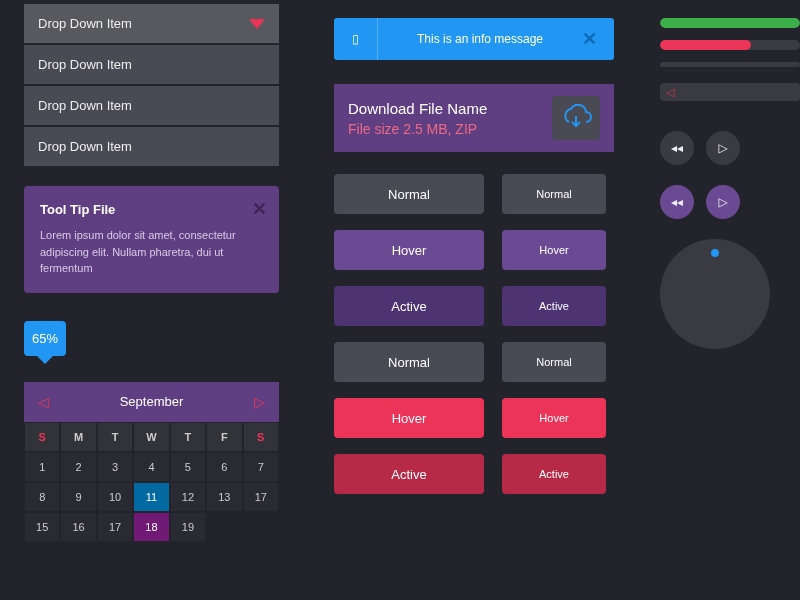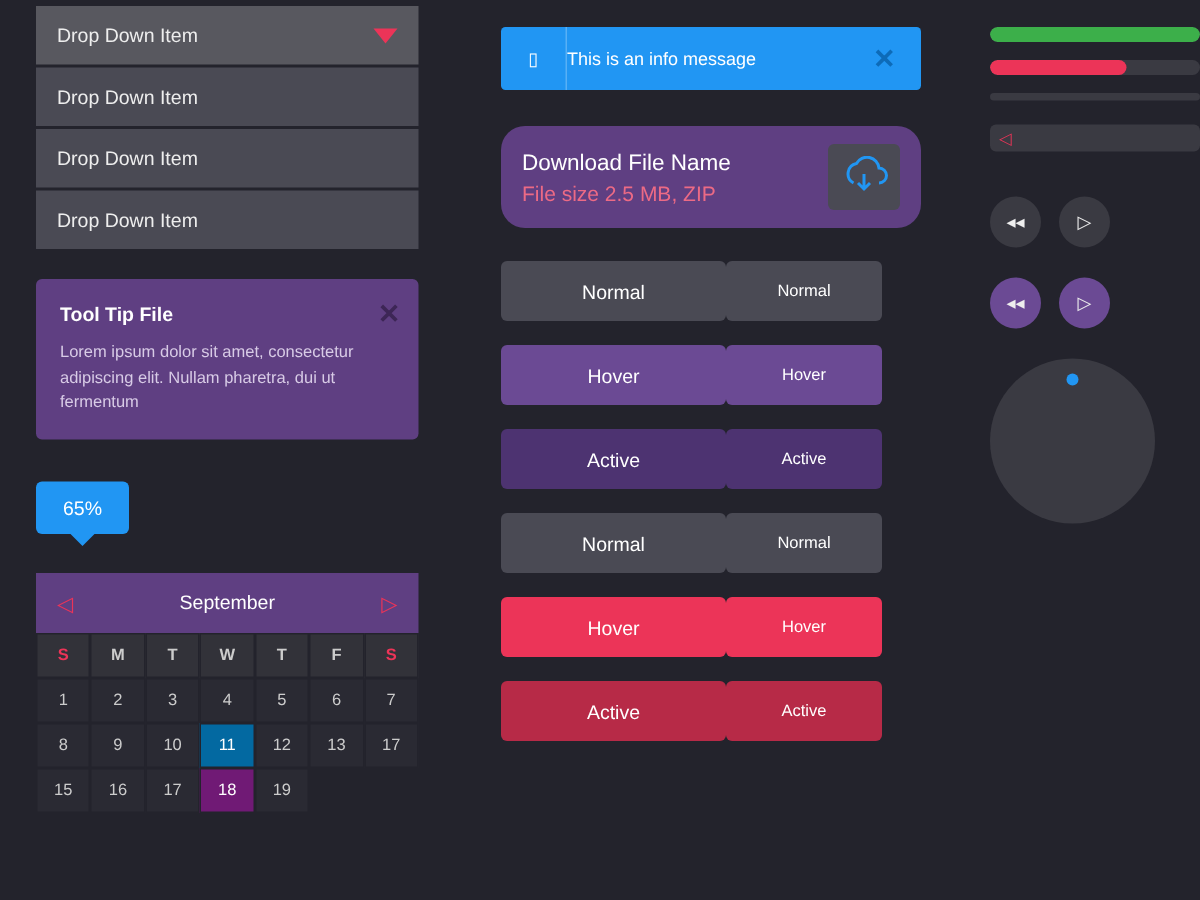--- a/index.html
+++ b/index.html
@@ -8,42 +8,42 @@
 .dd{background:#4a4a54;color:#eee;padding:12px 14px;font-size:13px;display:flex;justify-content:space-between;align-items:center;margin-bottom:2px;cursor:pointer}
 .dd:first-child{background:#58585f}
 .dd .tri{width:0;height:0;border-left:8px solid transparent;border-right:8px solid transparent;border-top:10px solid #ec3458}
 .tooltip{background:#5f3f82;border-radius:4px;padding:16px;margin-top:20px;position:relative}
 .tooltip h4{color:#fff;font-size:13px;font-weight:bold;margin-bottom:10px}
 .tooltip p{color:#d8cbe6;font-size:11px;line-height:1.5}
 .tooltip .close{position:absolute;right:12px;top:12px;color:#3d2656;font-size:18px;cursor:pointer;font-weight:bold}
 .row2{display:flex;gap:12px;margin-top:14px;align-items:flex-start}
 .pink-tip{background:#ec3458;color:#fff;font-size:11px;padding:12px;border-radius:4px;width:140px;position:relative;line-height:1.4}
 .pink-tip:after{content:"";position:absolute;bottom:-8px;left:20px;border-left:8px solid transparent;border-right:8px solid transparent;border-top:8px solid #ec3458}
-.blue-tip{background:#2196f3;color:#fff;font-size:13px;padding:10px 18px;border-radius:4px;position:relative;margin-top:14px}
+.blue-tip{background:#2196f3;color:#fff;font-size:13px;padding:10px 8px;border-radius:4px;position:relative;margin-top:14px}
 .blue-tip:after{content:"";position:absolute;bottom:-8px;left:50%;margin-left:-8px;border-left:8px solid transparent;border-right:8px solid transparent;border-top:8px solid #2196f3}
 .cal{margin-top:26px;width:255px}
 .cal-head{background:#5f3f82;display:flex;justify-content:space-between;align-items:center;padding:12px 14px;color:#fff;font-size:13px}
 .cal-head .nav{color:#ec3458;cursor:pointer;font-size:14px}
 .cal-grid{display:grid;grid-template-columns:repeat(7,1fr)}
 .cal-cell{background:#2a2a33;border:1px solid #23232c;text-align:center;padding:8px 0;font-size:11px;color:#ccc}
 .cal-dh{background:#323239;font-weight:bold}
 .cal-dh.sun{color:#ec3458}
 .cal-grn{background:#0369a1;color:#fff}
 .cal-blu{background:#701a75;color:#fff}
 .col2{position:absolute;left:334px;top:18px;width:280px}
 .info{background:#2196f3;color:#fff;display:flex;align-items:center;border-radius:3px;font-size:12px;height:42px}
 .info .ic{width:44px;display:flex;align-items:center;justify-content:center;border-right:1px solid rgba(255,255,255,.25);height:100%}
-.info .msg{flex:1;text-align:left}
+.info .msg{flex:1;text-align:center}
 .info .cl{width:32px;color:#0d6bb8;font-size:18px;cursor:pointer;font-weight:bold}
-.dl{background:#5f3f82;border-radius:16px;margin-top:24px;display:flex;align-items:center;padding:12px 14px}
+.dl{background:#5f3f82;border-radius:0;margin-top:24px;display:flex;align-items:center;padding:12px 14px}
 .dl .txt .t{color:#fff;font-size:15px}
 .dl .txt .s{color:#ec6a85;font-size:14px;margin-top:4px}
 .dl .cloud{margin-left:auto;background:#4a4a54;border-radius:4px;width:48px;height:44px;display:flex;align-items:center;justify-content:center}
 .btns{margin-top:22px}
-.btnrow{display:flex;margin-bottom:16px}
+.btnrow{display:flex;gap:18px;margin-bottom:16px}
 .btn{border-radius:4px;color:#fff;font-size:13px;display:flex;align-items:center;justify-content:center;cursor:pointer;height:40px}
 .btn.lg{width:150px}
 .btn.sm{width:104px;font-size:11px}
 .c-gray{background:#4a4a54}
 .c-purp{background:#6b4a94}
 .c-dpurp{background:#4d3371}
 .c-pink{background:#ec3458}
 .c-dpink{background:#b72a47}
 .col3{position:absolute;left:660px;top:18px;width:140px}
 .bar{height:10px;border-radius:5px;margin-bottom:12px;background:#3a3a42;position:relative;overflow:hidden}

